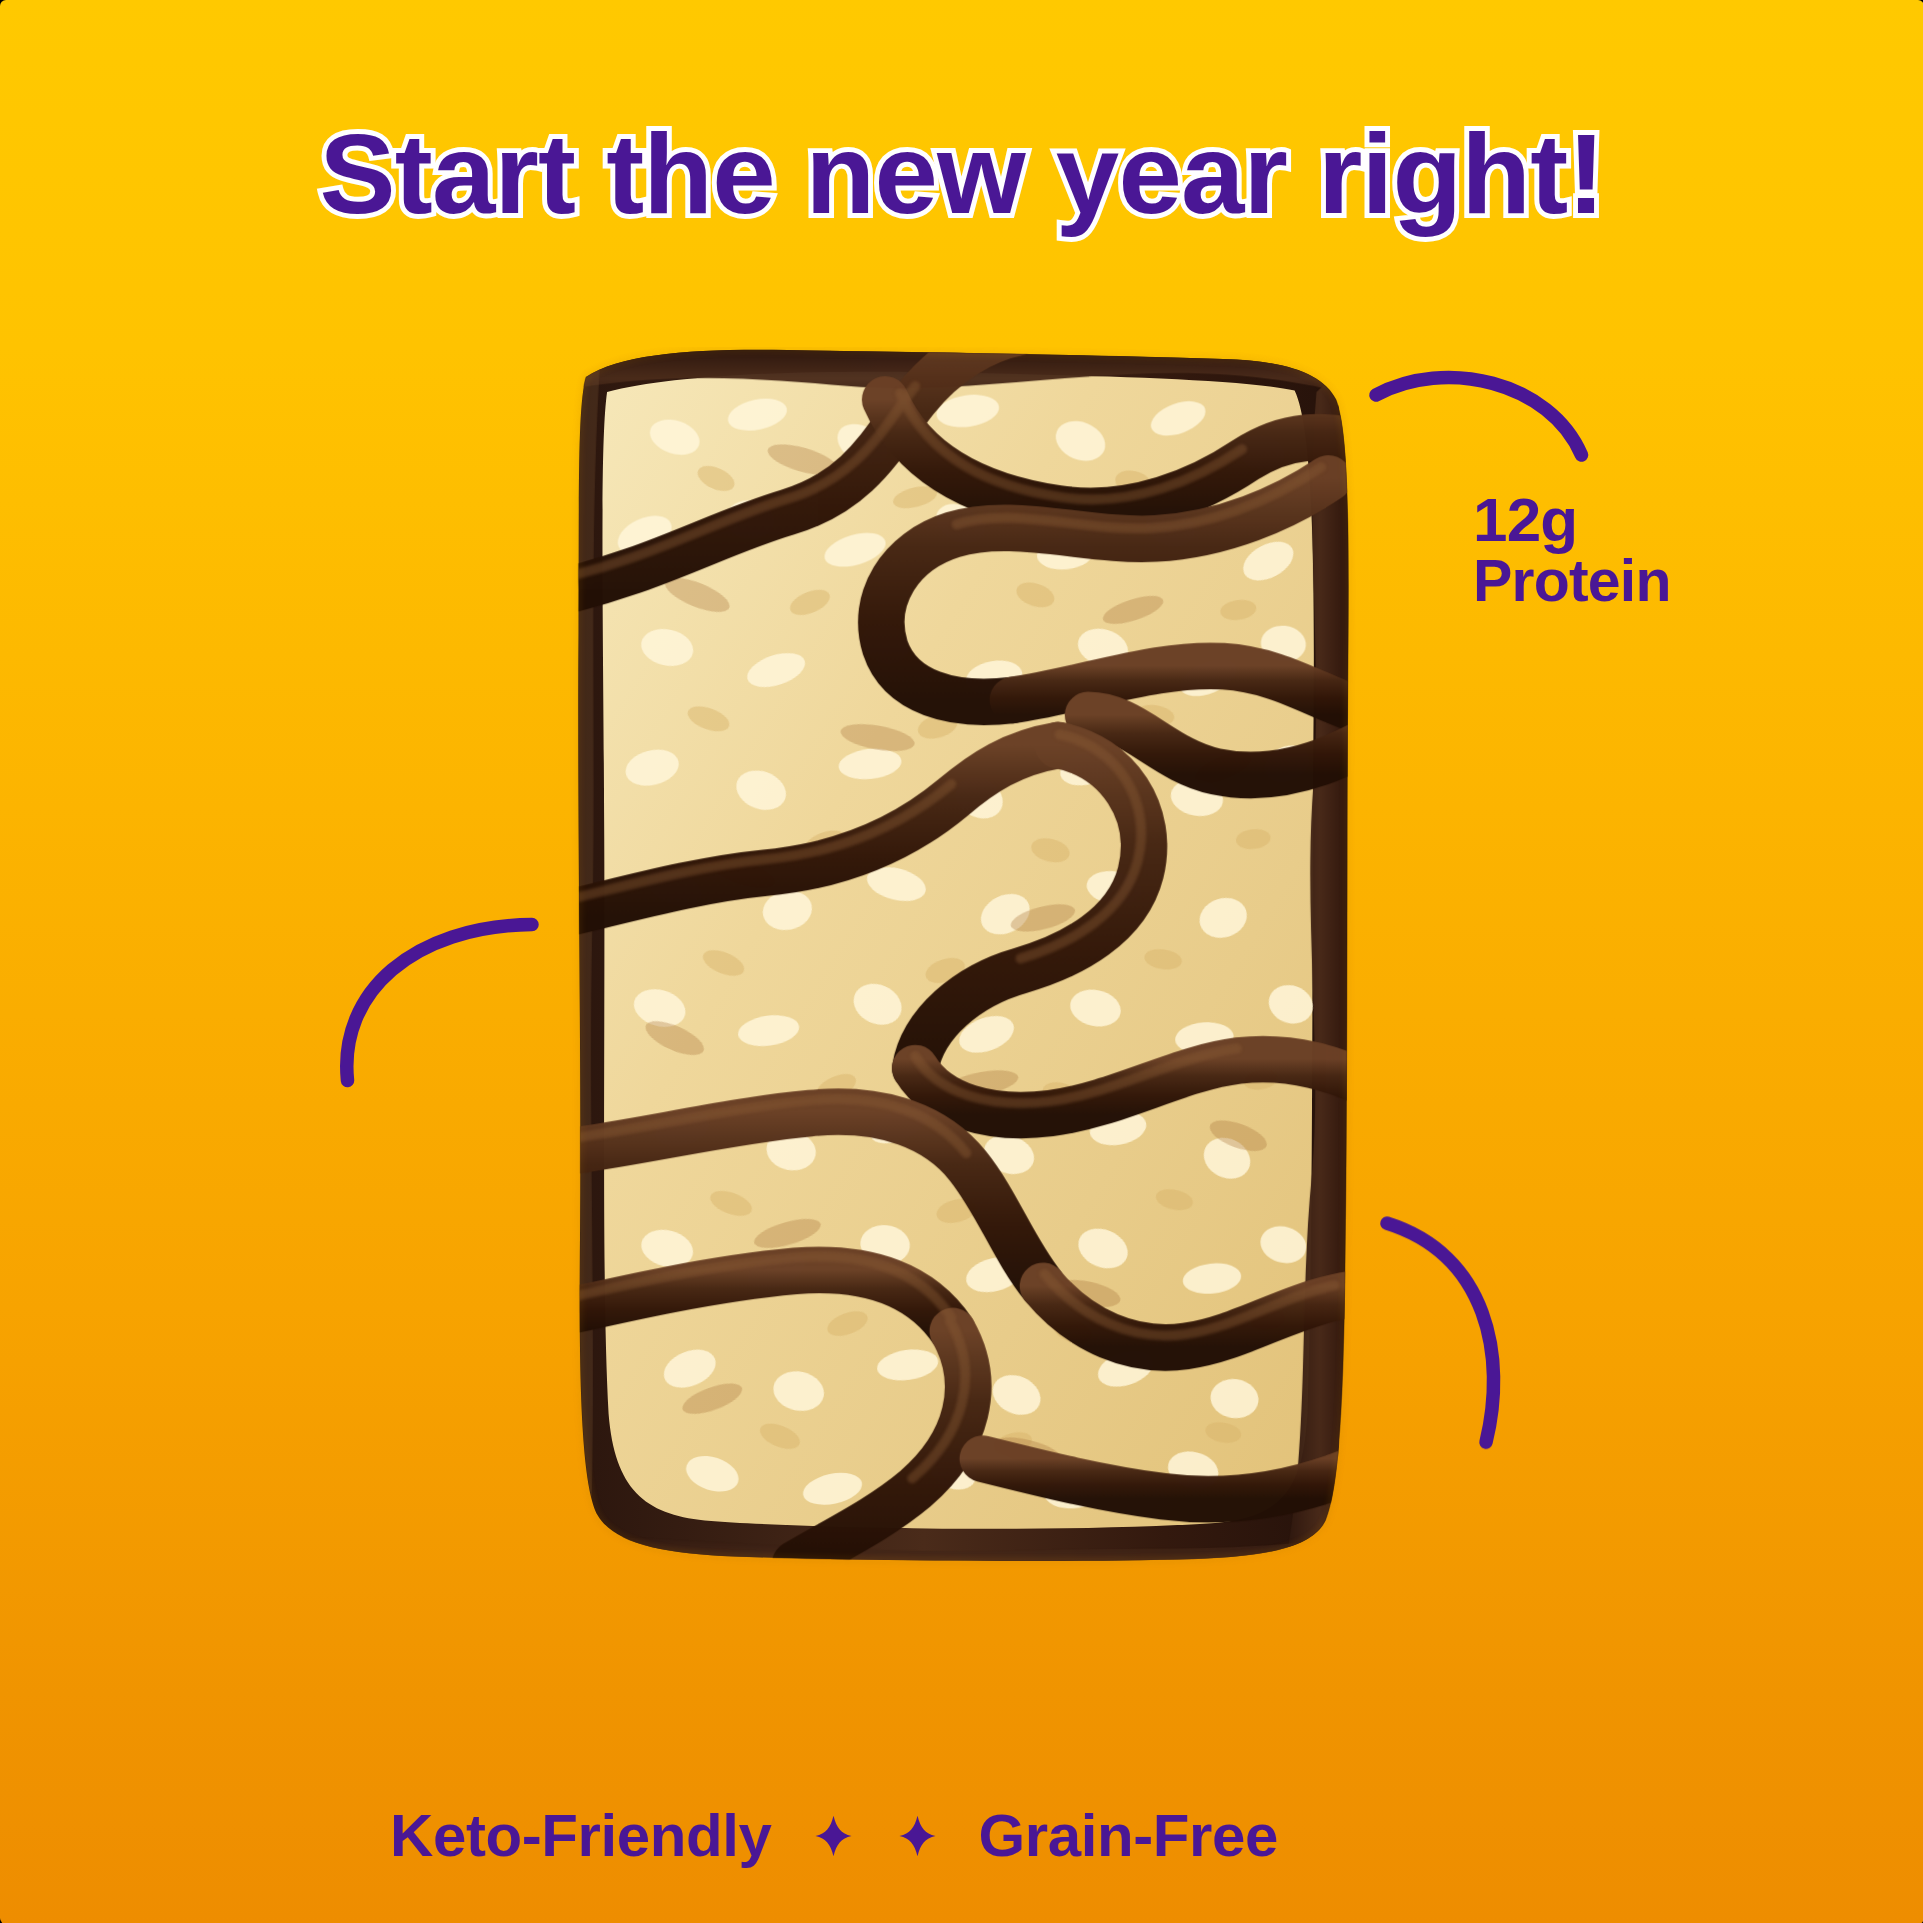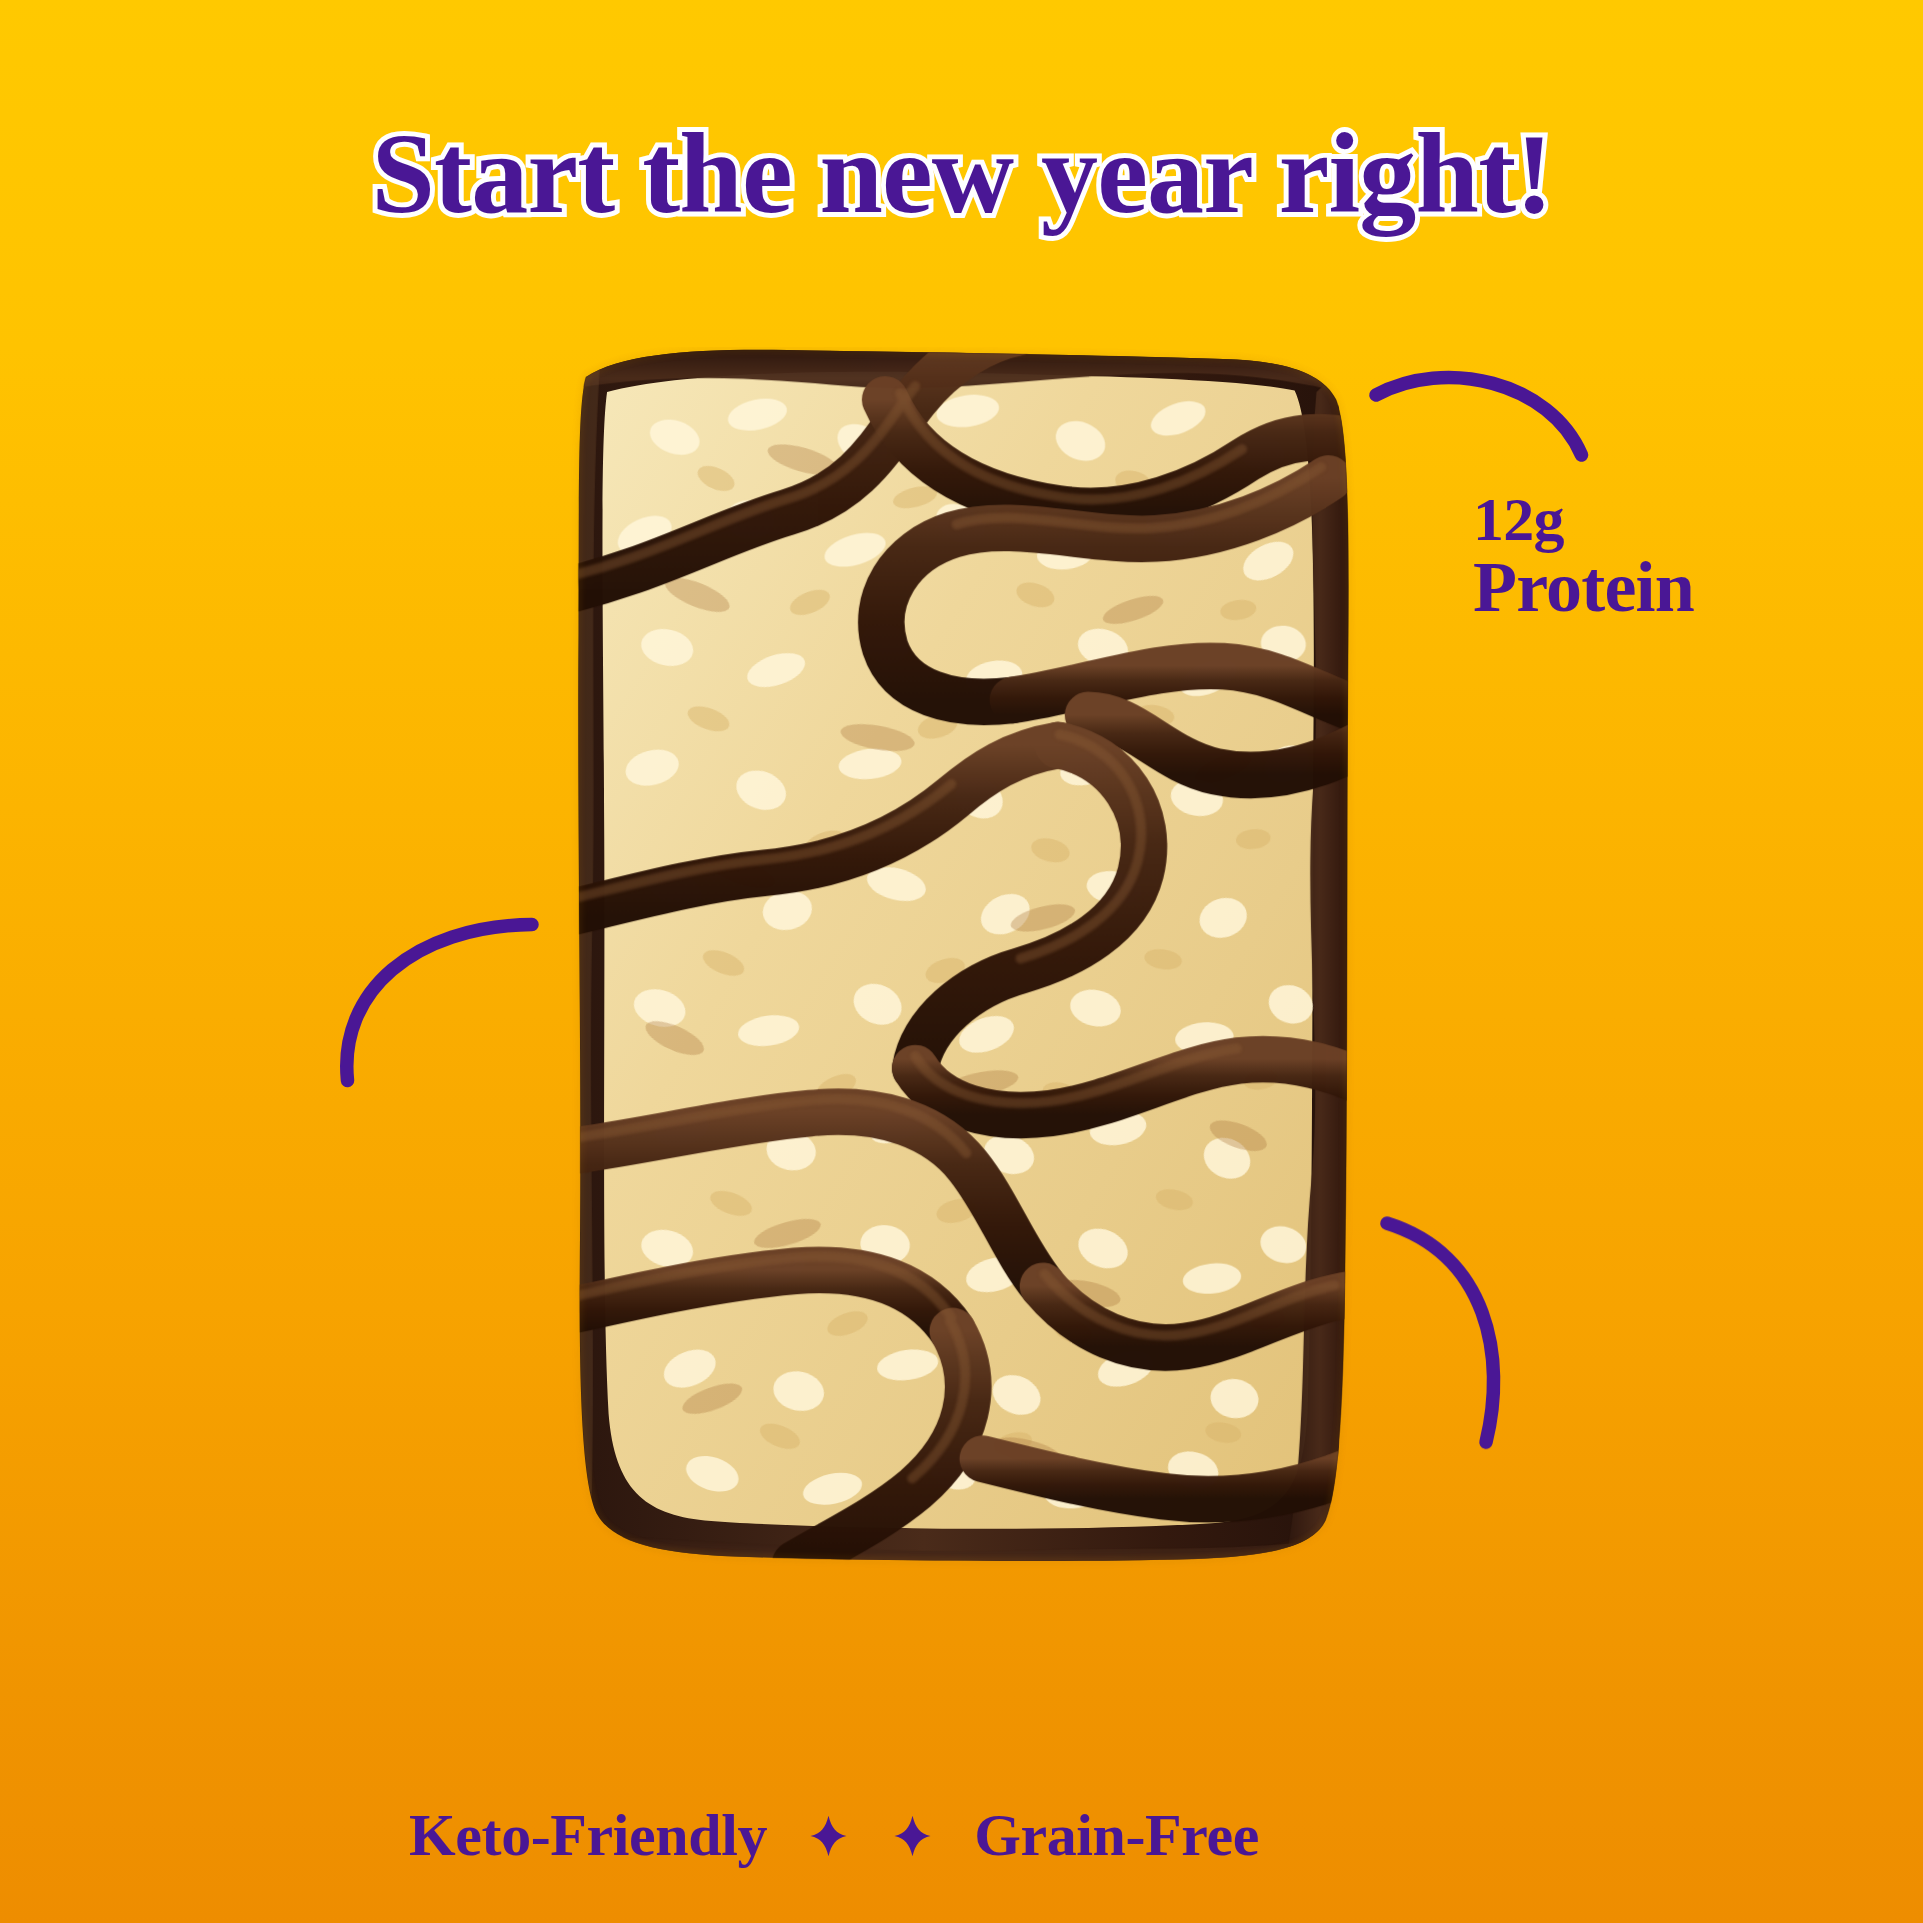--- a/index.html
+++ b/index.html
@@ -5,22 +5,23 @@
   html, body {
     margin: 0;
     padding: 0;
     background: #000;
   }
   #stage {
     position: relative;
     width: 1924px;
     height: 1924px;
     overflow: hidden;
-    font-family: Liberation Serif, serif;
+    font-family: Liberation Sans, sans-serif;
     background: linear-gradient(to bottom, #FFC900 0%, #FFC300 18%, #FCB400 42%, #F7A300 68%, #F09400 88%, #EE8D00 100%);
+    border-radius: 6px;
   }
 
   
   #headline {
     position: absolute;
     top: 114px;
     left: 0;
     width: 1924px;
     text-align: center;
     font-size: 114px;
@@ -45,21 +46,21 @@
 
   
   .callout {
     position: absolute;
     color: #4A1795;
     font-weight: 700;
     line-height: 1.02;
     letter-spacing: -0.8px;
   }
   .callout .num  { font-size: 62px; display:block; }
-  .callout .lbl  { font-size: 72px; display:block; }
+  .callout .lbl  { font-size: 59px; display:block; }
 
   #callout-protein  { left: 1473px; top: 488px;  text-align: left; }
   #callout-carbs    { left: 45px;   top: 1052px; width: 541px; text-align: center; }
   #callout-sugar    { left: 1353px; top: 1420px; width: 466px; text-align: center; }
 
   .arc-svg { position: absolute; overflow: visible; }
   #arc-protein { left: 1362px; top: 359px;  width: 316px; height: 150px; }
   #arc-carbs   { left: 331px;  top: 902px; width: 225px; height: 195px; }
   #arc-sugar   { left: 1375px; top: 1208px; width: 165px; height: 248px; }
 

